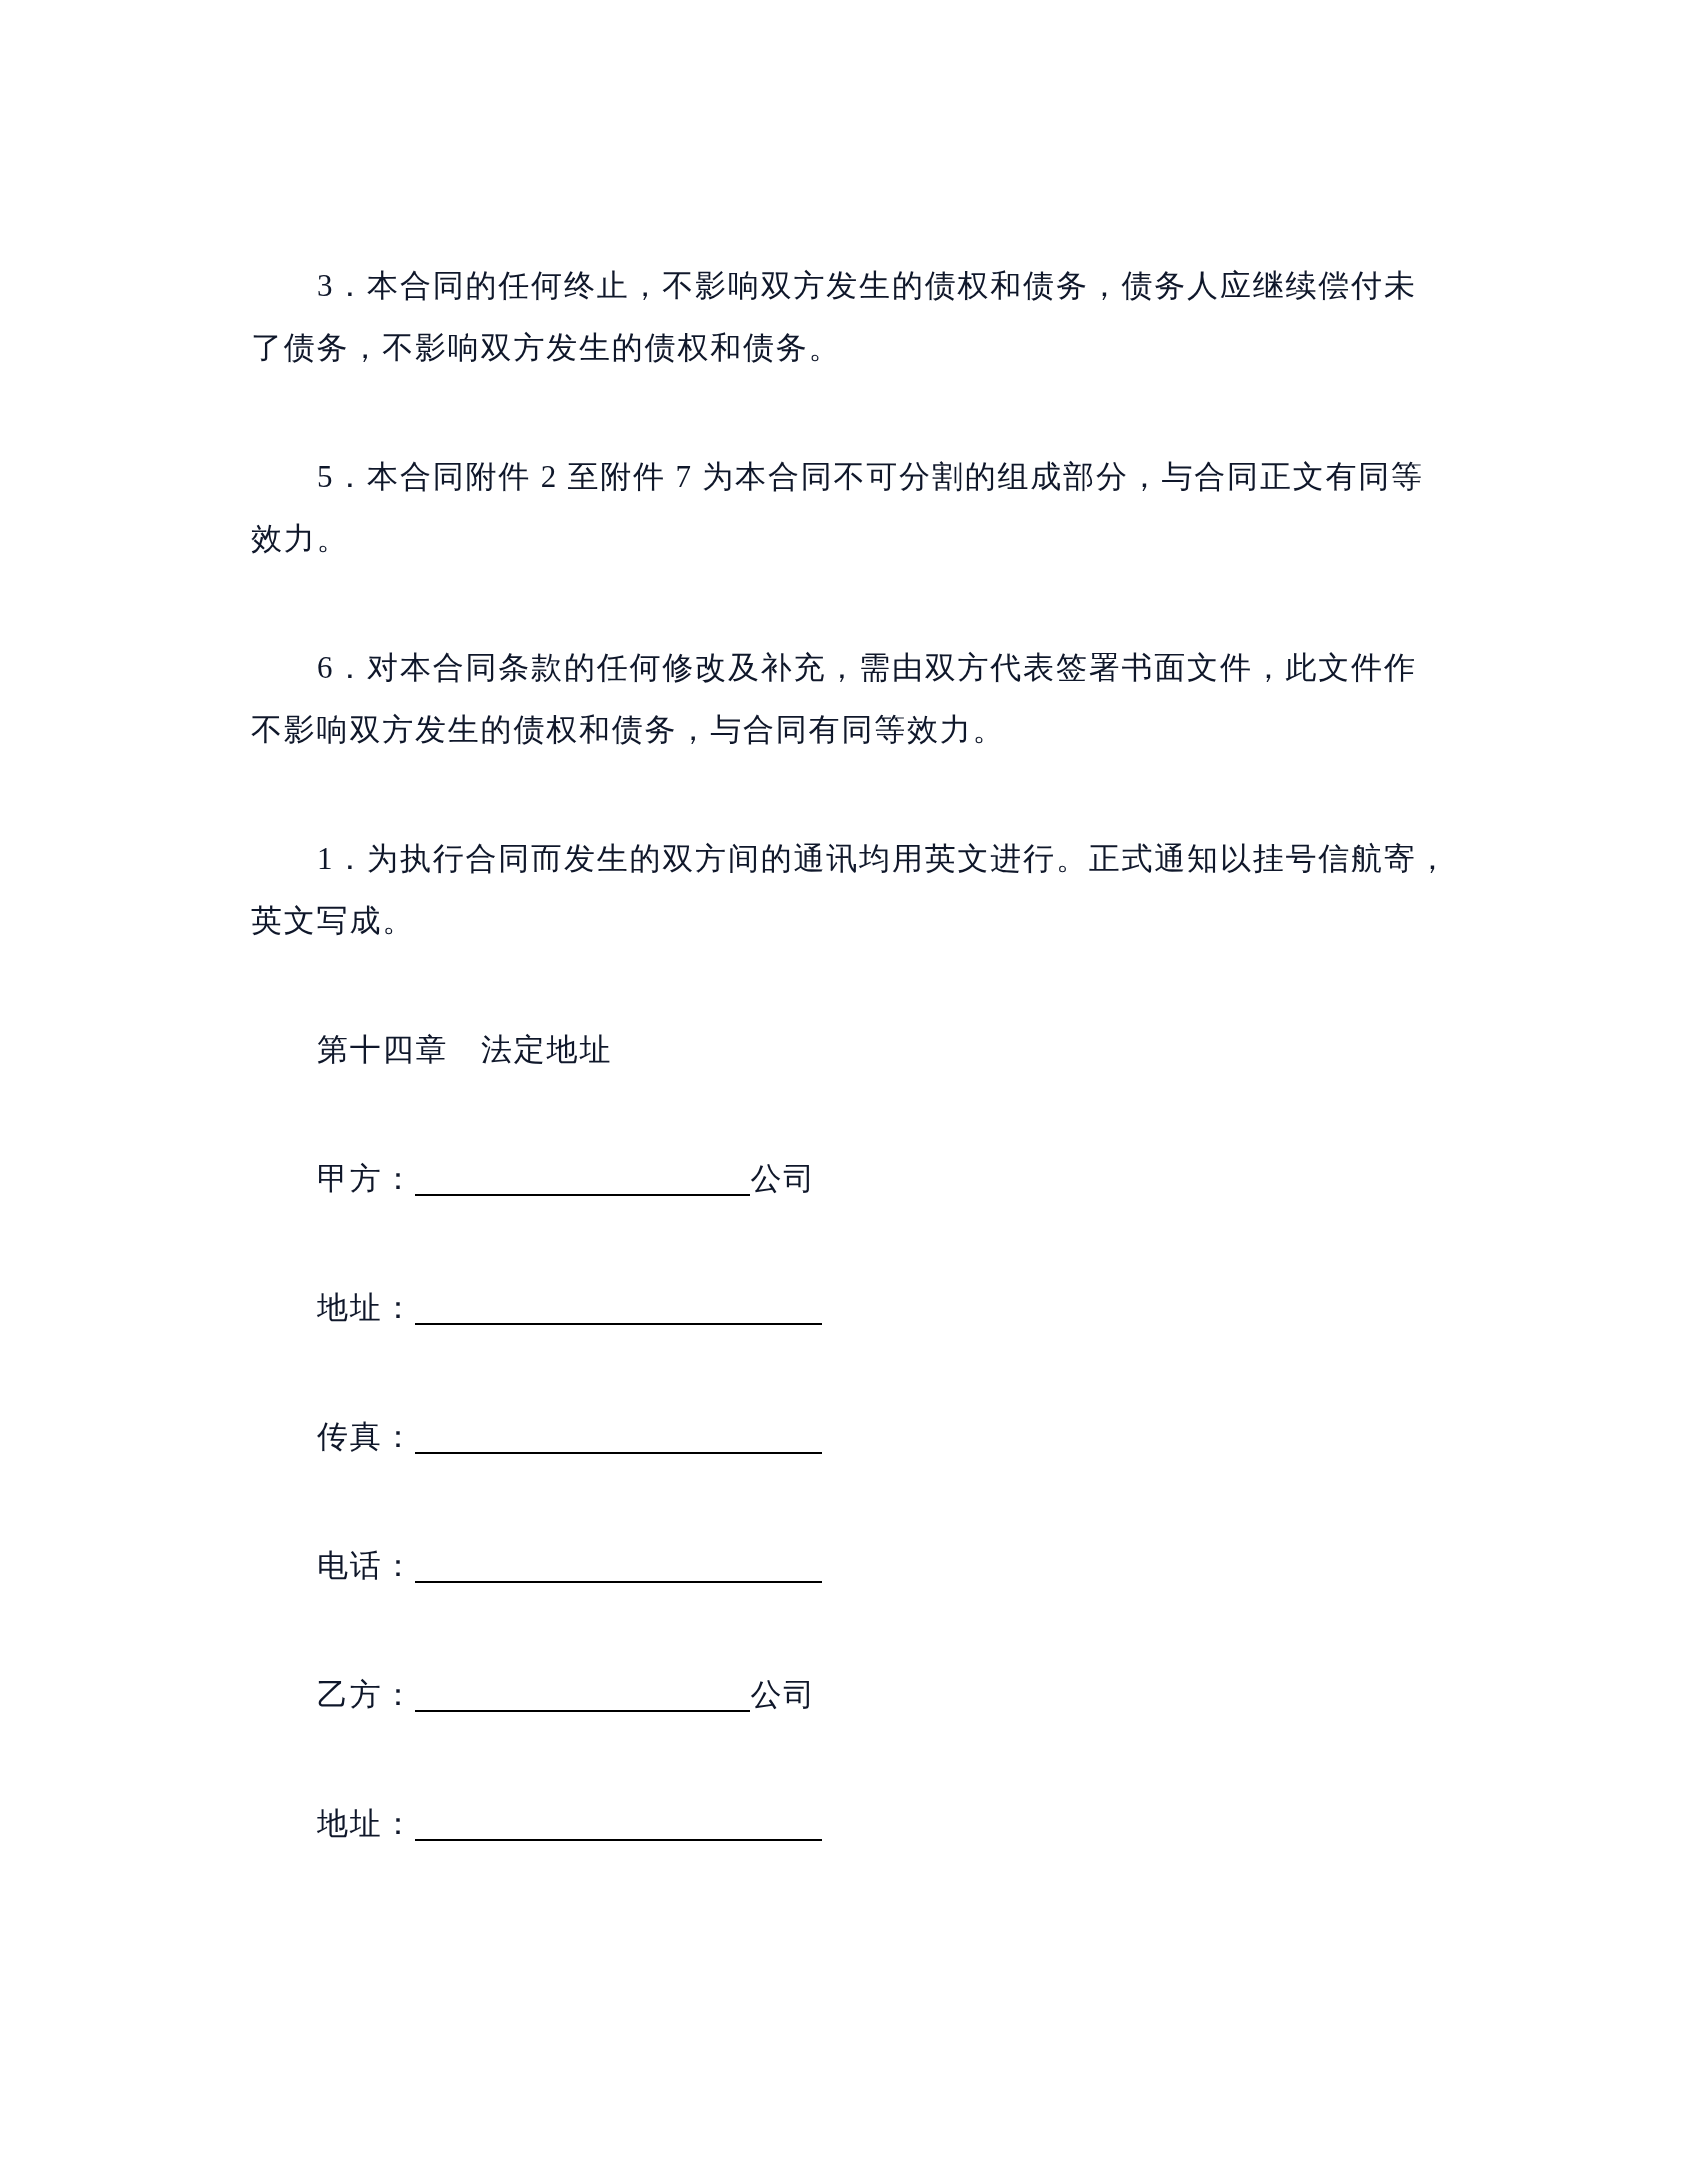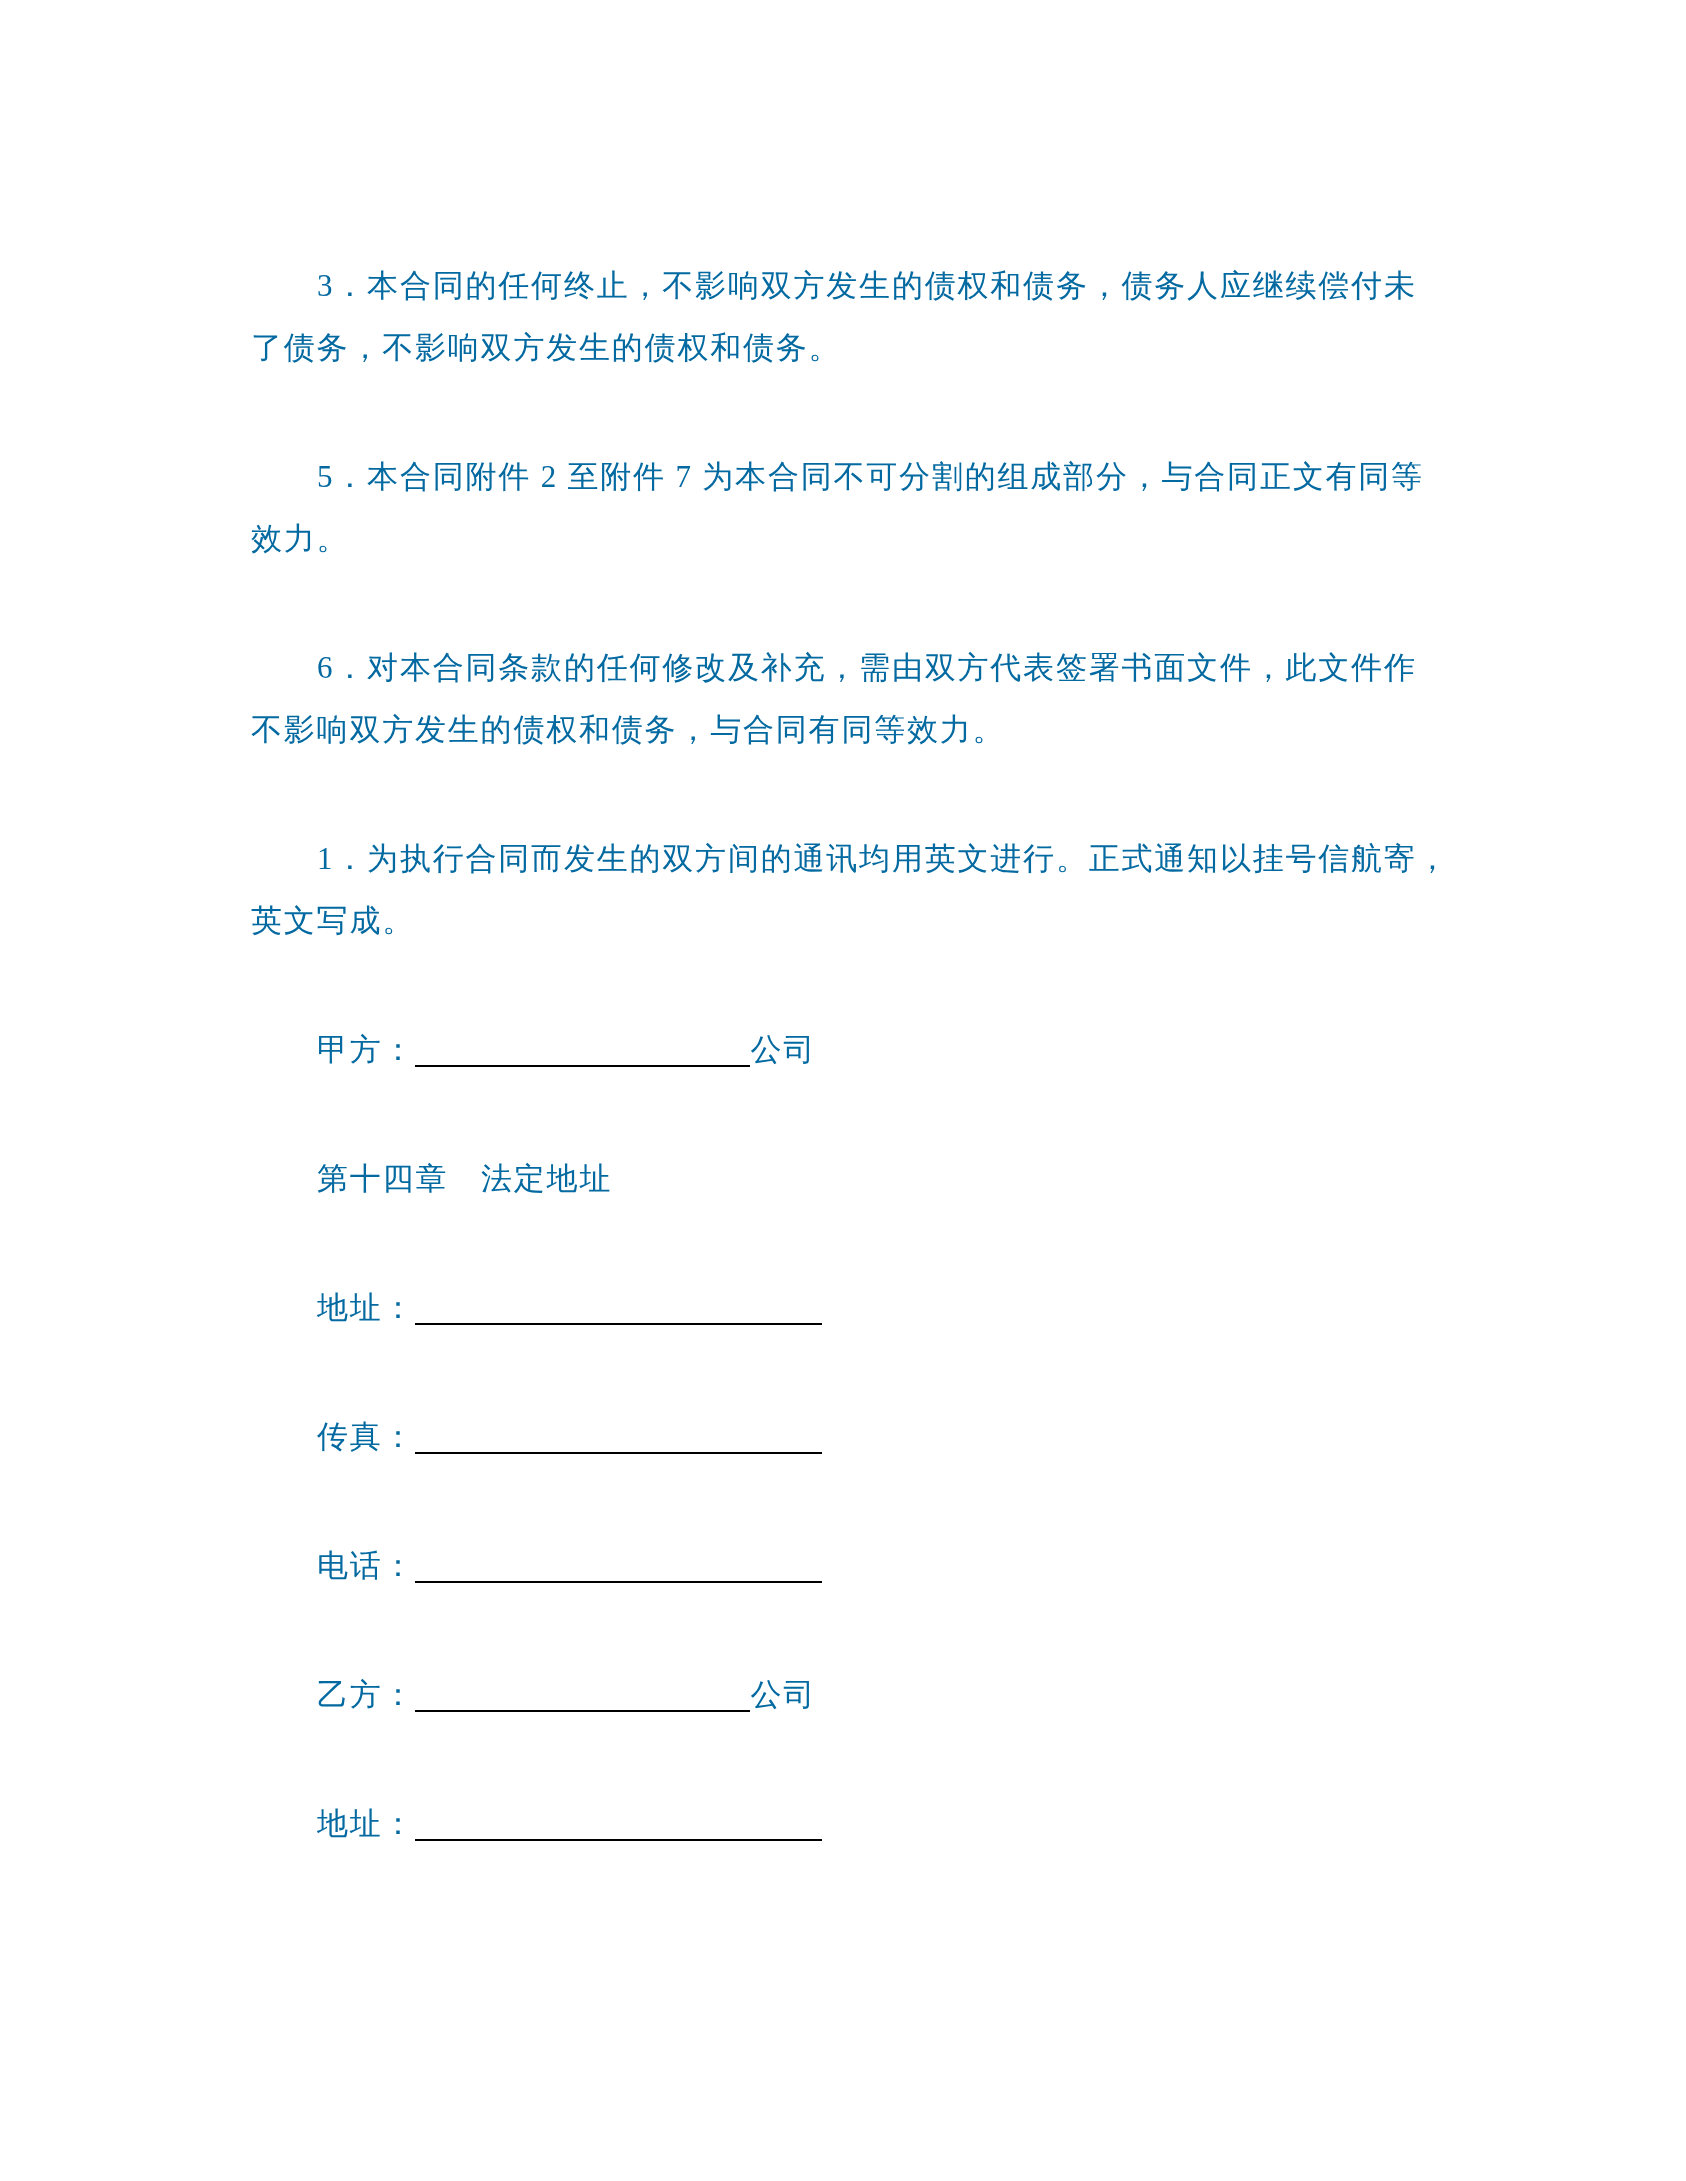--- a/index.html
+++ b/index.html
@@ -7,21 +7,21 @@
     padding: 0;
     background: #ffffff;
   }
   .page {
     position: relative;
     width: 1672px;
     height: 2182px;
     background: #ffffff;
     overflow: hidden;
     font-family: "Liberation Serif", "DejaVu Serif", serif;
-    color: #0369a1;
+    color: #0f172a;
   }
   .content {
     position: absolute;
     top: 255px;
     left: 251px;
     width: 1231px;
     font-size: 31px;
     letter-spacing: 1.8px;
   }
   p.para {
@@ -65,24 +65,24 @@
         <span class="line">效力。</span>
       </p>
       <p class="para body">
         <span class="line first">6．对本合同条款的任何修改及补充，需由双方代表签署书面文件，此文件作</span>
         <span class="line">不影响双方发生的债权和债务，与合同有同等效力。</span>
       </p>
       <p class="para body">
         <span class="line first">1．为执行合同而发生的双方间的通讯均用英文进行。正式通知以挂号信航寄，</span>
         <span class="line">英文写成。</span>
       </p>
-      <p class="para form"><span class="form-label">甲方：</span><span class="blank" style="width: 335px; border-bottom-color: rgb(0, 0, 0);"></span><span class="form-suffix">公司</span></p>
       <p class="para heading">
         <span class="line first">第十四章　法定地址</span>
       </p>
+      <p class="para form"><span class="form-label">甲方：</span><span class="blank" style="width: 335px; border-bottom-color: rgb(0, 0, 0);"></span><span class="form-suffix">公司</span></p>
       <p class="para form"><span class="form-label">地址：</span><span class="blank" style="width: 407px; border-bottom-color: rgb(0, 0, 0);"></span></p>
       <p class="para form"><span class="form-label">传真：</span><span class="blank" style="width: 407px; border-bottom-color: rgb(0, 0, 0);"></span></p>
       <p class="para form"><span class="form-label">电话：</span><span class="blank" style="width: 407px; border-bottom-color: rgb(0, 0, 0);"></span></p>
       <p class="para form"><span class="form-label">乙方：</span><span class="blank" style="width: 335px; border-bottom-color: rgb(0, 0, 0);"></span><span class="form-suffix">公司</span></p>
       <p class="para form"><span class="form-label">地址：</span><span class="blank" style="width: 407px; border-bottom-color: rgb(0, 0, 0);"></span></p>
     </div>
 </div>
 
 
 </body></html>

